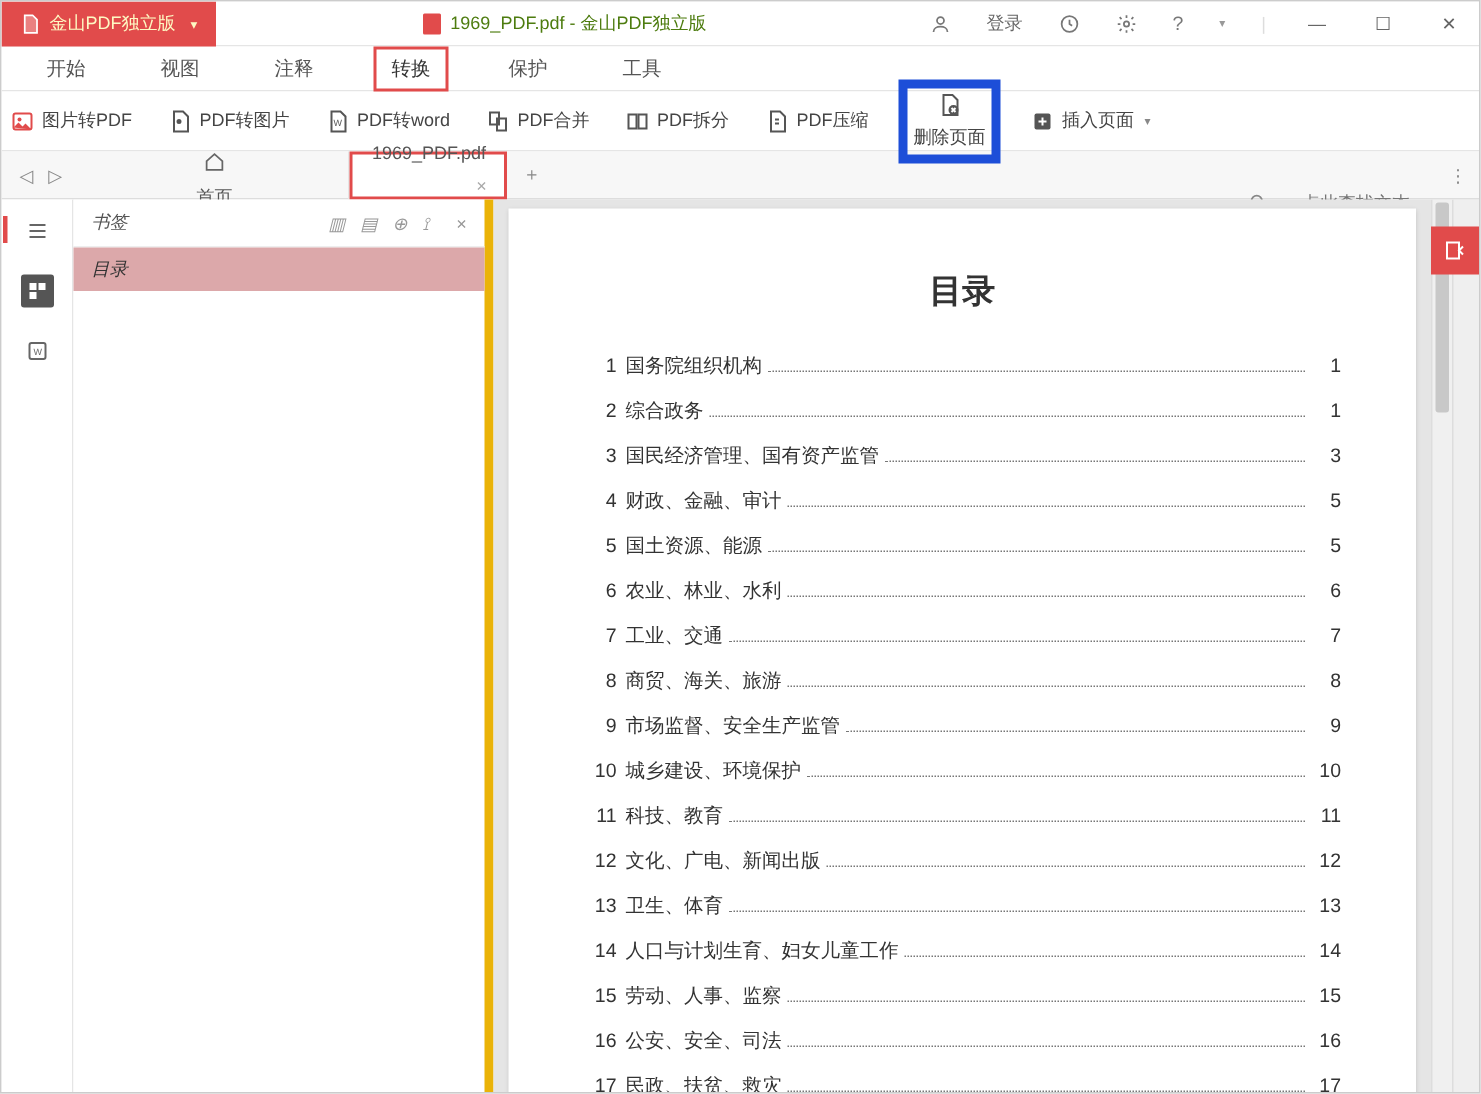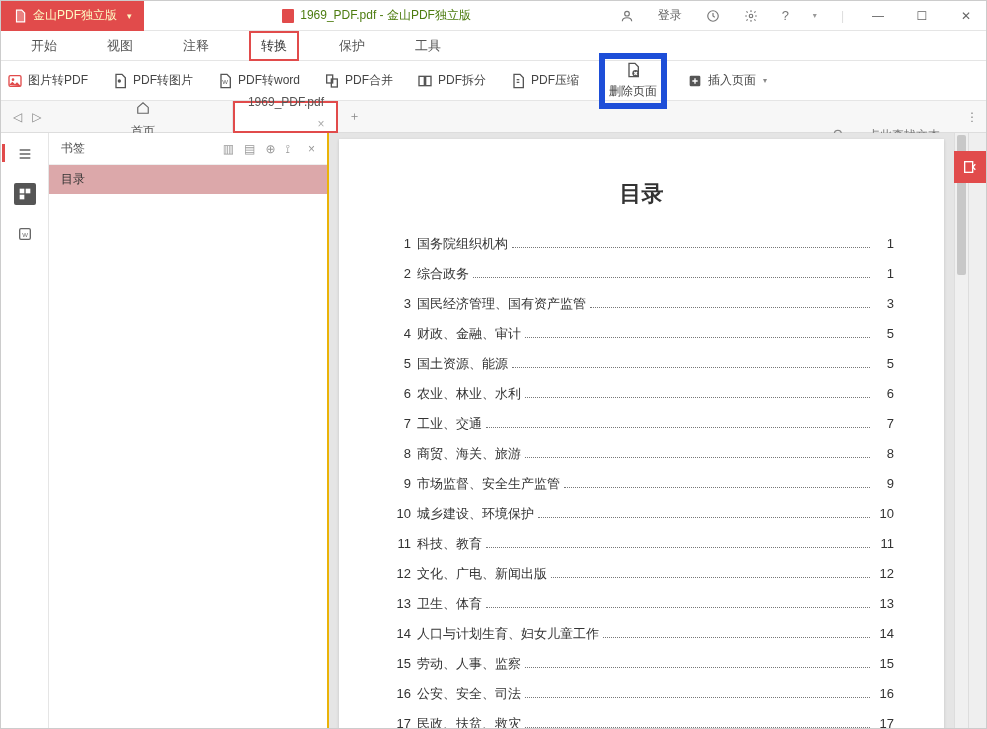--- a/index.html
+++ b/index.html
@@ -41,21 +41,21 @@
 .search-area { display: flex; align-items: flex-end; gap: 22px; padding: 0 10px; color: #888; font-size: 12px; margin-top: 36px; }
 .search-area input { border: none; background: transparent; font-size: 12px; width: 80px; color: #888; }
 .collapse-ico { padding: 0 8px; color: #888; cursor: pointer; }
 
 .workspace { display: flex; height: calc(729px - 132px); }
 .side-strip { width: 48px; background: #fff; border-right: 1px solid #e5e5e5; display: flex; flex-direction: column; align-items: center; padding-top: 10px; gap: 18px; }
 .side-strip .sbtn { width: 22px; height: 22px; display: flex; align-items: center; justify-content: center; color: #666; cursor: pointer; }
 .side-strip .sbtn.active { background: #555; color: #fff; border-radius: 2px; }
 .side-strip .sep-red { width: 3px; height: 18px; background: #e14b4b; position: absolute; left: 1px; top: 143px; }
 
-.bookmark-panel { width: 280px; background: #fff; border-right: 2px solid #eab308; display: flex; flex-direction: column; }
+.bookmark-panel { width: 280px; background: #fff; border-right: 6px solid #eab308; display: flex; flex-direction: column; font-style: italic; }
 .bm-header { height: 32px; display: flex; align-items: center; padding: 0 12px; font-size: 12px; color: #555; border-bottom: 1px solid #eee; gap: 8px; }
 .bm-header .bm-icons { margin-left: auto; display: flex; gap: 10px; color: #999; font-size: 12px; }
 .bm-header .bm-close { margin-left: 10px; color: #999; cursor: pointer; }
 .bm-item { background: #dca8aa; padding: 6px 12px; font-size: 12px; color: #333; cursor: pointer; }
 
 .doc-area { flex: 1; background: #e5e5e5; position: relative; overflow: hidden; display: flex; }
 .page { background: #fff; margin: 6px 10px 0 10px; flex: 1; padding: 40px 50px 10px 50px; font-size: 12.5px; color: #333; overflow: hidden; box-shadow: 0 1px 3px rgba(0,0,0,.15); }
 .page h2 { text-align: center; font-size: 22px; font-weight: bold; margin-bottom: 26px; font-family: SimSun, serif; }
 .toc-line { display: flex; align-items: baseline; margin-bottom: 12px; font-family: SimSun, serif; font-size: 13px; }
 .toc-num { width: 22px; text-align: right; margin-right: 6px; }

